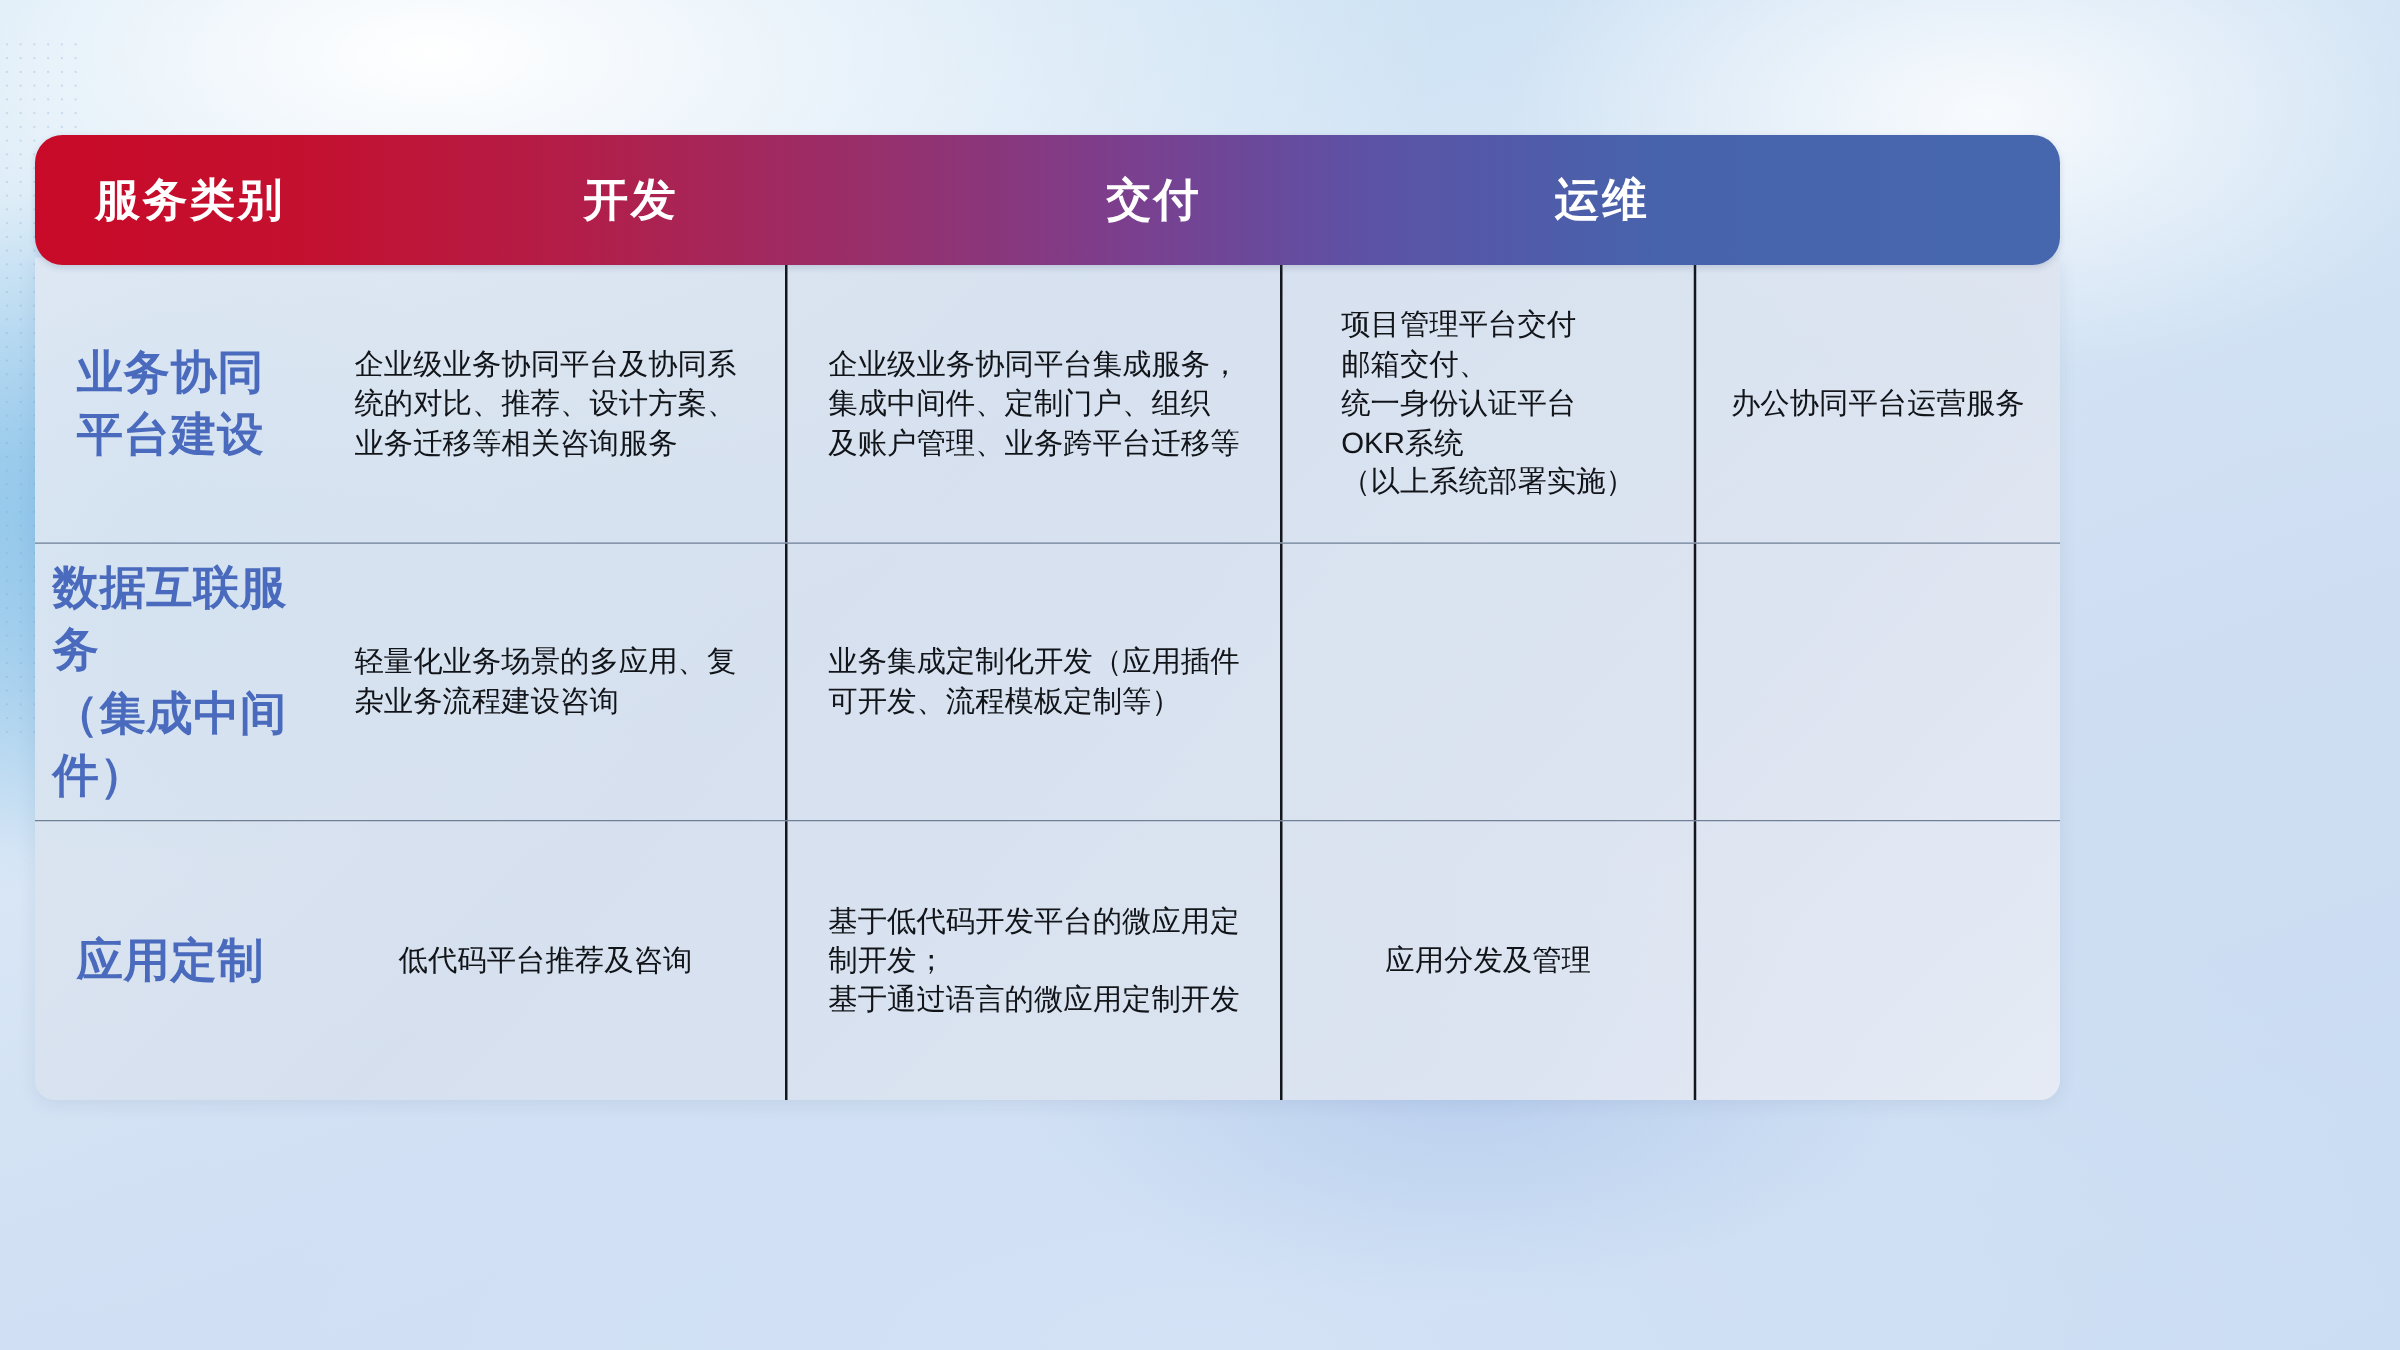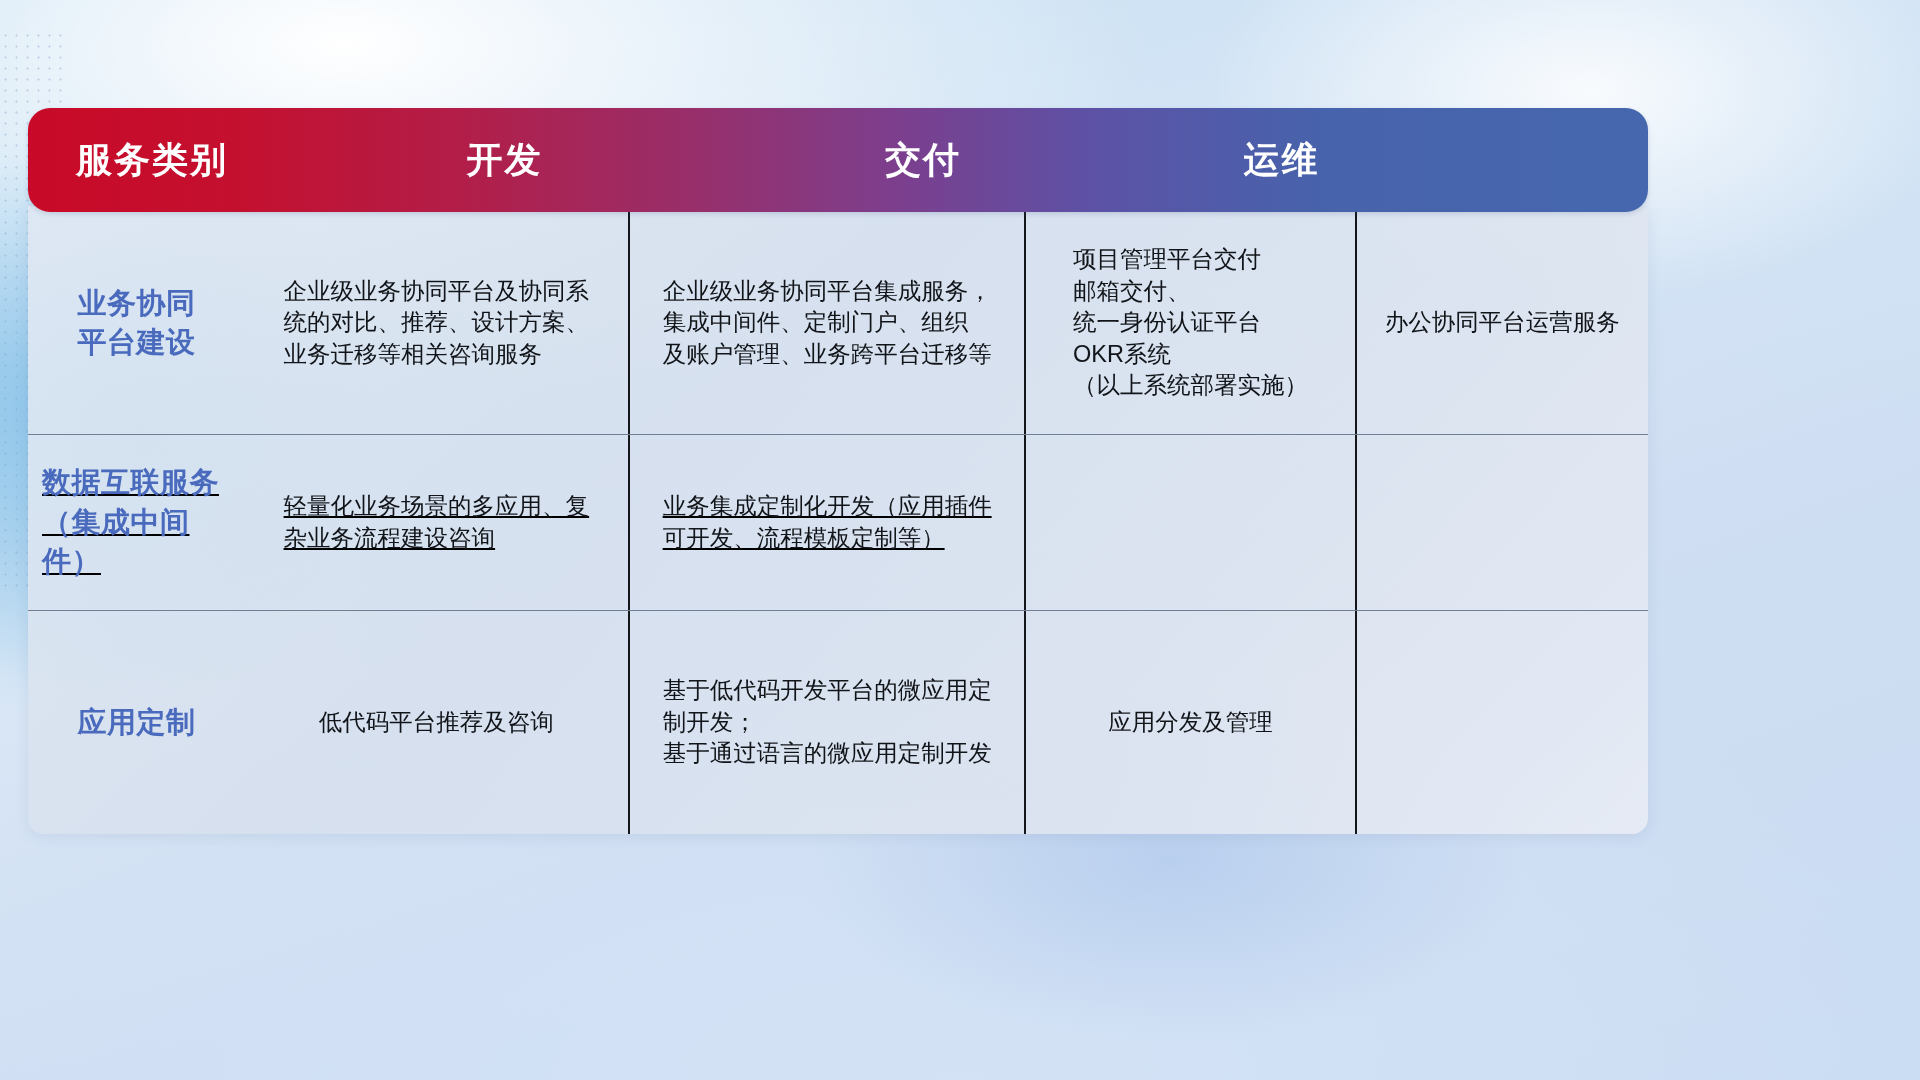--- a/index.html
+++ b/index.html
@@ -119,35 +119,35 @@
     padding: 10px 14px;
     font-size: 23.5px;
     color: #111418;
     line-height: 1.34;
     white-space: pre-line;
   }
   .cell.vline { border-left: 2px solid #13171c; }
 
   .cat {
     color: #4a6bbd;
-    font-size: 29px;
+    font-size: 37px;
     font-weight: bold;
     line-height: 1.36;
     letter-spacing: .5px;
   }
 
   
   .c0 { width: 248px; }
   .c1 { width: 442px; }
   .c2 { width: 457px; }
   .c3 { width: 380px; }
   .c4 { width: 337px; }
 
   #row-1 { min-height: 222px; }
-  #row-2 { min-height: 175px; text-decoration: underline; }
+  #row-2 { min-height: 175px; }
   #row-3 { min-height: 223px; }
 </style>
 </head>
 <body>
 
 <div id="bg-base"></div>
 <div id="bg-glow-topright"></div>
 <div id="bg-glow-left"></div>
 <div id="bg-glow-bottom"></div>
 <div id="bg-dots"></div>

